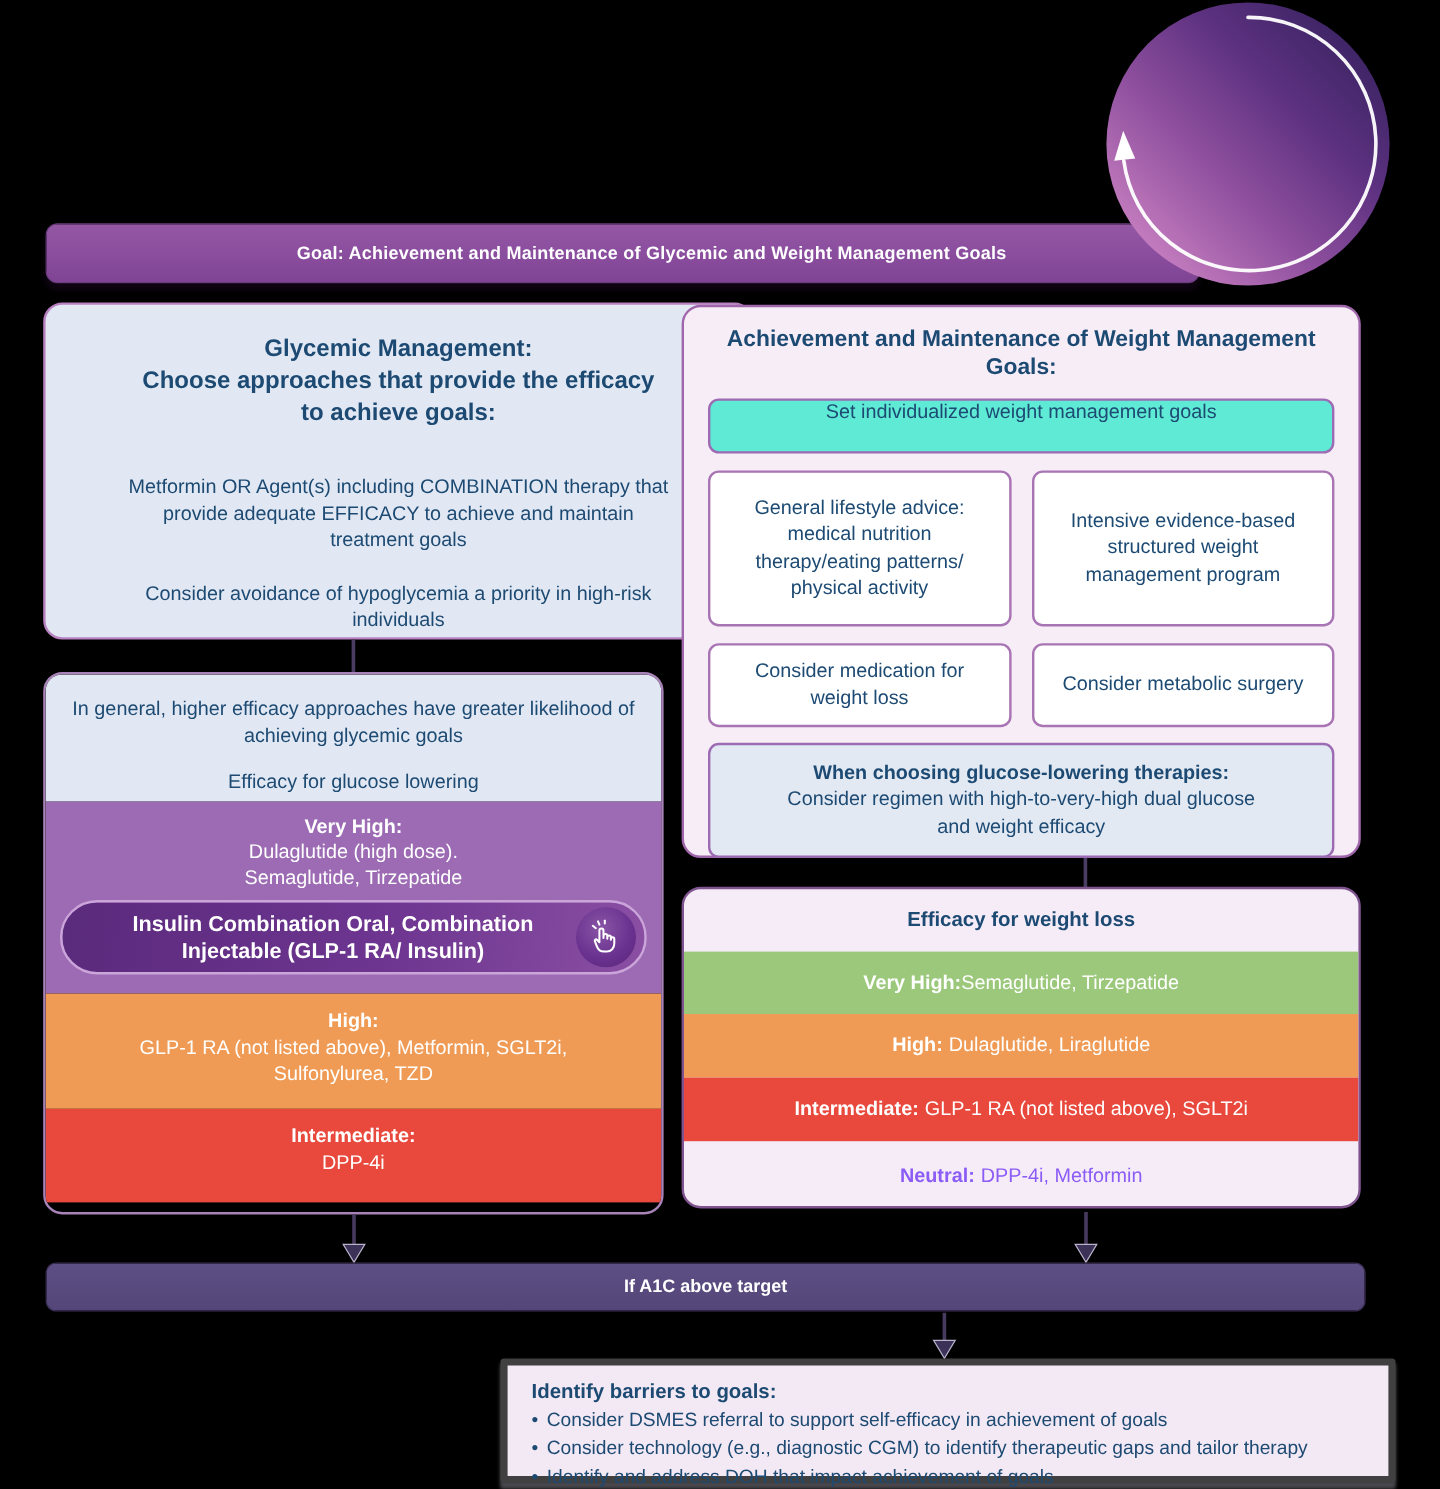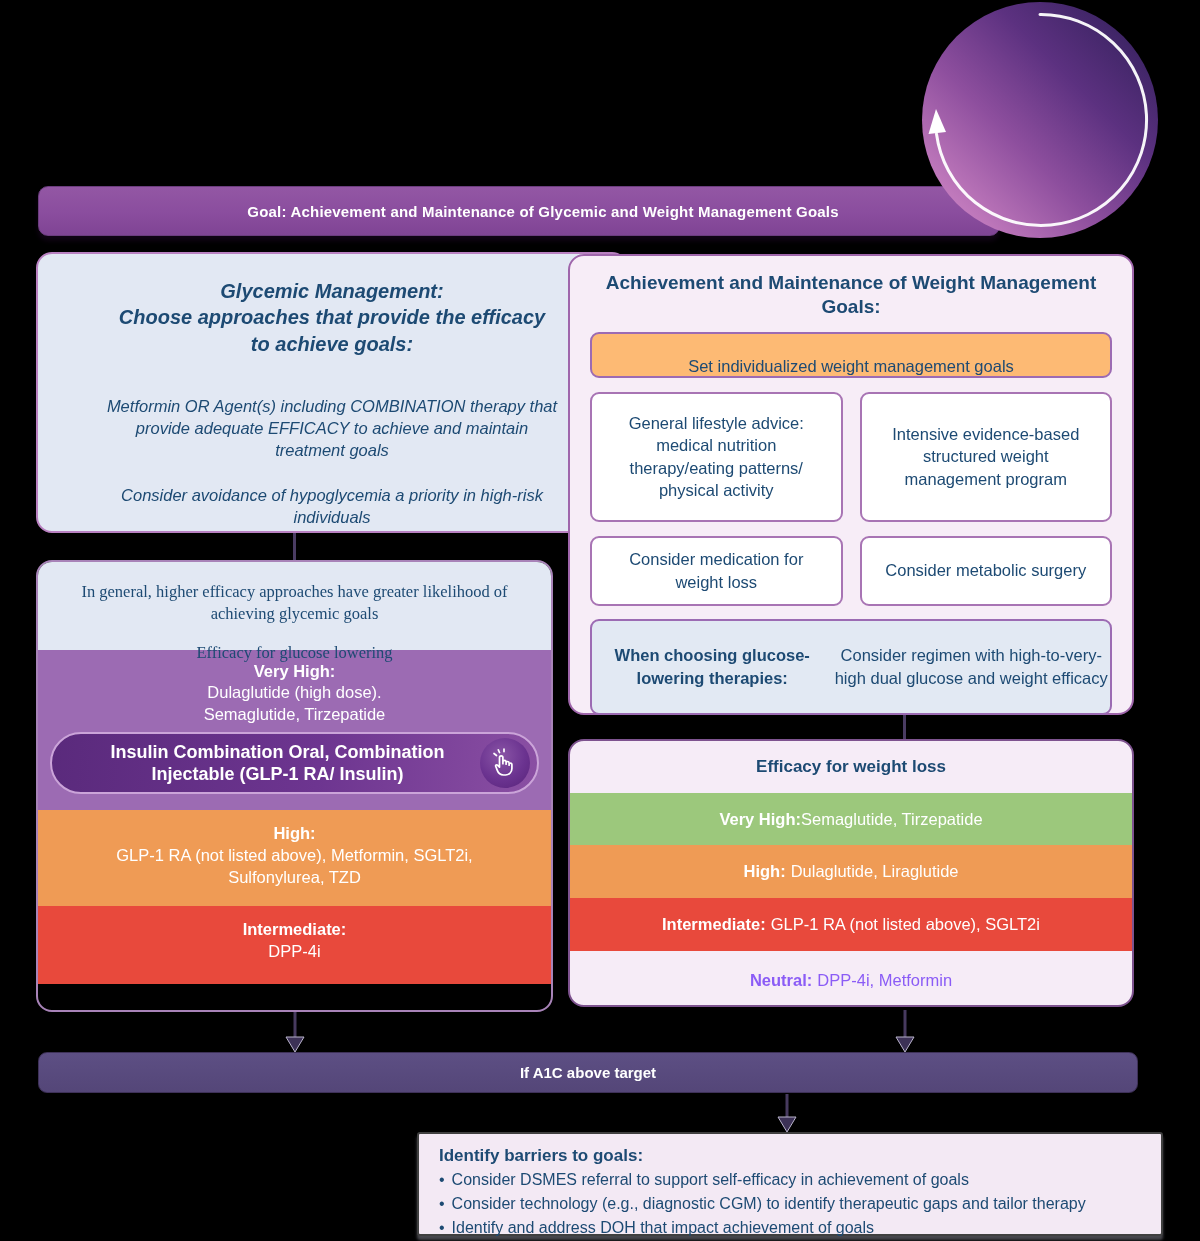--- a/index.html
+++ b/index.html
@@ -29,36 +29,36 @@
     background:radial-gradient(circle at 38% 30%, #ffffff 52%, #f0f0f4 78%, #dddde6 100%);
     display:flex; flex-direction:column; align-items:center; justify-content:center;
     color:#1d4a78; font-weight:bold; font-size:26px; line-height:1.18; letter-spacing:.3px;
     text-align:center;
   }
   .badge-swoosh { position:absolute; inset:0; width:236px; height:236px; }
 
   .glycemic-box {
     position:absolute; left:36px; top:252px; width:592px; height:281px;
     background:#e2e8f3; border:2px solid #b981c1; border-radius:16px;
-    text-align:center; color:#1d4a73;font-style:italic;
+    text-align:center; color:#1d4a73;
   }
   .glycemic-box .title { margin-top:24px; font-size:20px; font-weight:bold; line-height:1.32; }
   .glycemic-box .para1 { margin:39px auto 0; width:452px; font-size:16.5px; line-height:1.33; }
   .glycemic-box .para2 { margin:23px auto 0; width:430px; font-size:16.5px; line-height:1.33; }
 
   .connector { position:absolute; width:3px; background:#4a3c63; }
   .c1 { left:293px; top:533px; height:28px; }
   .c2 { left:903px; top:715px; height:25px; }
 
   
   .glucose-box {
     position:absolute; left:36px; top:560px; width:517px; height:452px;
     border:2px solid #a883b8; border-radius:16px; overflow:hidden; text-align:center;
   }
-  .sec-blue { height:88px; background:#e2e8f3; color:#1d4a73; padding-top:19px; font-size:16.5px; line-height:1.33;font-family:Liberation Serif, serif; }
+  .sec-blue { height:106px; background:#e2e8f3; color:#1d4a73; padding-top:19px; font-size:16.5px; line-height:1.33; }
   .sec-blue .intro { width:472px; margin:0 auto; }
   .sec-blue .subtitle { margin-top:17px; }
   .sec-purple { height:160px; background:#9c6bb3; color:#fff; padding-top:11px; font-size:16.5px; line-height:1.3; }
   .sec-purple .vh-label { font-weight:bold; }
   .pill {
     position:relative; margin:7px 12px 0; height:62px; border-radius:31px;
     background:linear-gradient(95deg,#5a2a7c 0%, #6d3590 55%, #8a4fa3 100%);
     border:2px solid #cba4d9;
     display:flex; align-items:center; justify-content:center;
     padding:0 74px 0 40px;
@@ -74,36 +74,36 @@
   .band-label { font-weight:bold; }
 
   
   .weight-box {
     position:absolute; left:568px; top:254px; width:566px; height:461px;
     background:#f7edf7; border:2px solid #9f66ab; border-radius:16px; color:#1d4a73;
   }
   .weight-box .title { margin:15px auto 0; width:540px; text-align:center; font-weight:bold; font-size:19px; line-height:1.25; }
   .setgoals {
     margin:13px auto 0; width:522px; height:46px;
-    background:#fdba74; border:2px solid #9c6bb3; border-radius:9px;
-    display:flex; align-items:flex-end; justify-content:center; font-size:16.5px;
+    background:#5eead4; border:2px solid #9c6bb3; border-radius:9px;
+    display:flex; align-items:flex-start; justify-content:center; font-size:16.5px;
   }
   .cards { width:522px; margin:14px auto 0; display:grid; grid-template-columns:1fr 1fr; column-gap:17px; }
   .cards.row2 { margin-top:14px; }
   .card {
     background:#fff; border:2px solid #a874b4; border-radius:9px;
     display:flex; align-items:center; justify-content:center; text-align:center;
     font-size:16.5px; line-height:1.35; padding:0 20px;
   }
   .cards.row1 .card { height:130px; }
   .cards.row2 .card { height:70px; }
   .whenbox {
     margin:13px auto 0; width:522px; height:96px;
     background:#e2e9f3; border:2px solid #9c6bb3; border-radius:9px;
-    display:flex; flex-direction:row; align-items:center; justify-content:center;
+    display:flex; flex-direction:column; align-items:center; justify-content:center;
     font-size:16.5px; line-height:1.35; text-align:center;
   }
   .whenbox .wtitle { font-weight:bold; }
   .whenbox .wtext { width:400px; }
 
   
   .weight-eff-box {
     position:absolute; left:568px; top:739px; width:566px; height:268px;
     background:#f6ecf7; border:2px solid #7e538f; border-radius:16px; overflow:hidden;
   }
@@ -126,21 +126,21 @@
     background:linear-gradient(180deg,#5d4f84 0%, #544678 100%);
     border:1px solid #3e3158; border-radius:9px;
     box-shadow:0 4px 4px rgba(0,0,0,.45);
     display:flex; align-items:center; justify-content:center;
     color:#fff; font-weight:bold; font-size:15px;
   }
 
   
   .barriers-box {
     position:absolute; left:417px; top:1132px; width:746px; height:104px;
-    background:#f3e9f4; border:2px solid #404040; border-radius:3px;
+    background:#f3e9f4; border:6px solid #404040; border-radius:3px;
     box-shadow:0 4px 3px rgba(130,130,140,.55);
     padding:9px 20px; color:#1d4a73; font-size:16px; line-height:1.48;
   }
   .barriers-box .btitle { font-weight:bold; font-size:17px; }
   .bullet-row { display:flex; }
   .bullet-glyph { margin-right:7px; }
 </style>
 </head>
 <body>
 

